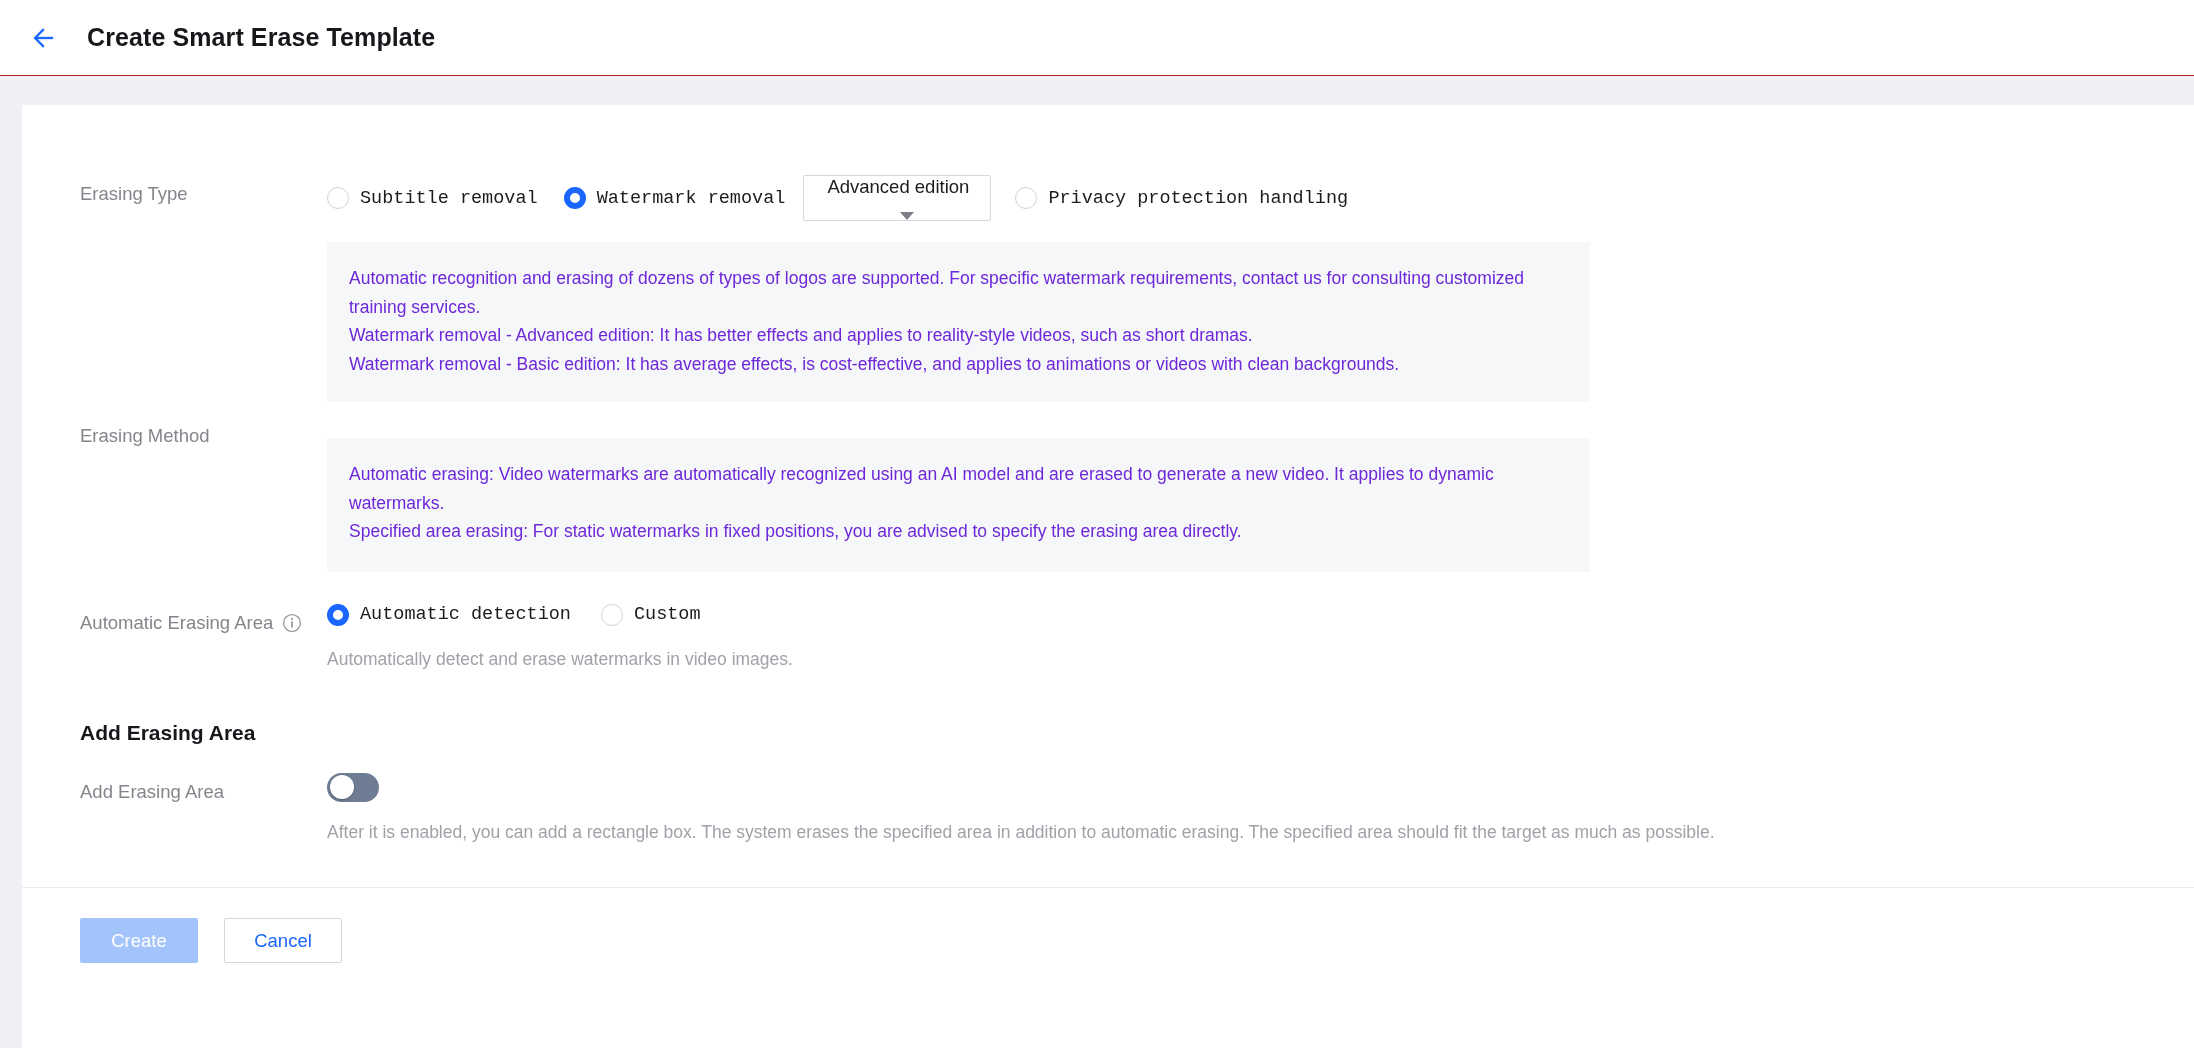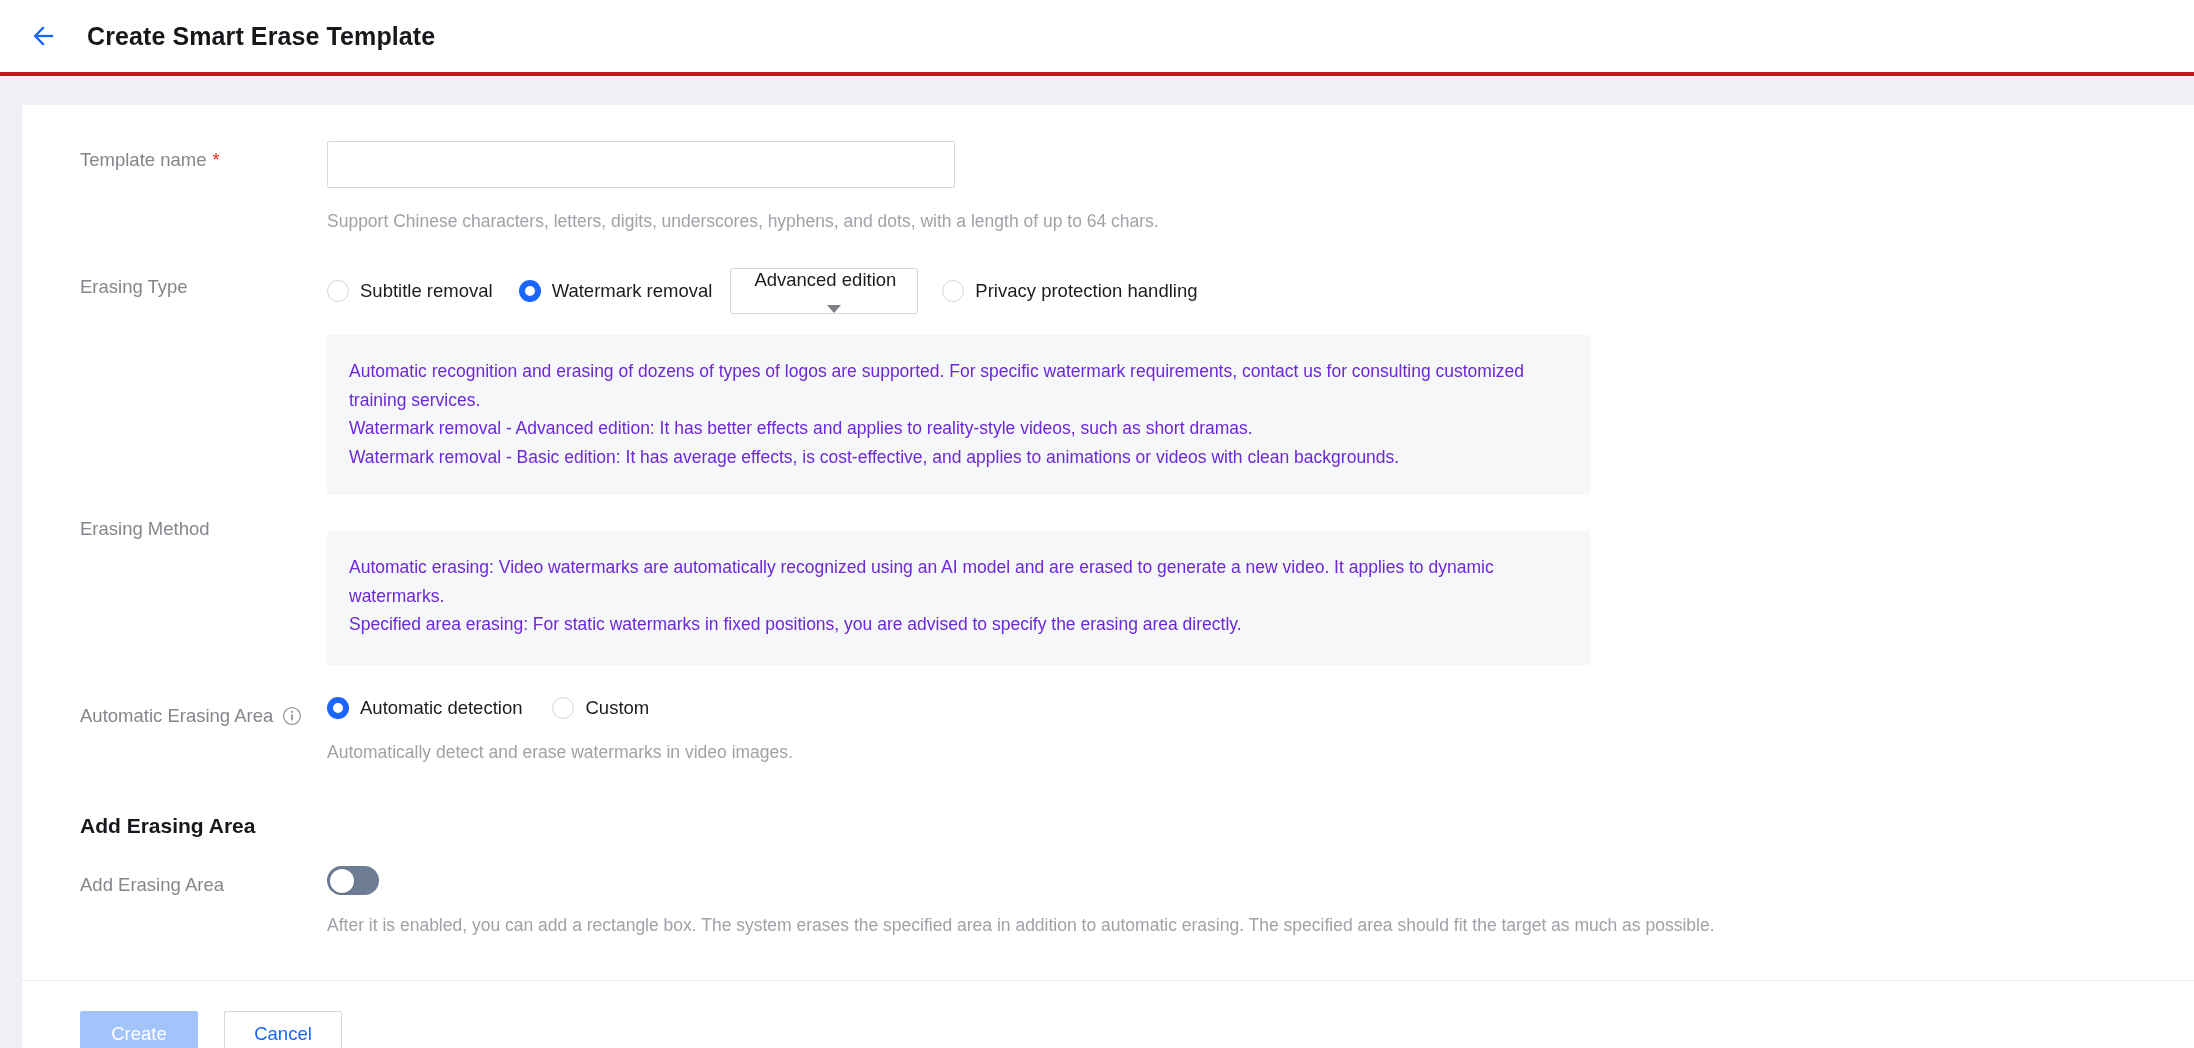--- a/index.html
+++ b/index.html
@@ -11,21 +11,21 @@
   }
   .page { width: 2194px; height: 1048px; position: relative; overflow: hidden; background:#ffffff; }
 
   
   .header {
     height: 76px;
     background: #ffffff;
     display: flex;
     align-items: center;
     padding-left: 26px;
-    border-bottom: 4px solid #b91c1c;
+    border-bottom: 1px solid #b91c1c;
   }
   .back-btn {
     width: 34px; height: 34px;
     display: flex; align-items: center; justify-content: center;
     cursor: pointer;
     flex: none;
   }
   .back-btn svg { display:block; }
   .page-title {
     font-size: 25px;
@@ -99,20 +99,21 @@
   }
   .radio-dot.on {
     border: 6.2px solid #1a66ff;
     background: #fff;
   }
   .radio-label {
     font-size: 18.5px;
     color: #1a1c20;
     margin-left: 11px;
     white-space: nowrap;
+    font-family: Liberation Mono, monospace;
   }
 
   
   .select-box {
     display: inline-flex;
     align-items: center;
     justify-content: space-between;
     height: 46px;
     min-width: 188px;
     border: 1px solid #d6d8dd;
@@ -217,30 +218,20 @@
     </div>
     <div class="page-title">Create Smart Erase Template</div>
   </div>
 
   <div class="gap-strip"></div>
 
   <div class="card-wrap">
     <div class="card">
       <div class="form">
 
-        <div class="row">
-          <div class="row-label">
-            <span>Template name</span>
-            <span class="req-star">*</span>
-          </div>
-          <div class="row-field">
-            <input class="text-input" type="text" value="" style="">
-            <div class="helper">Support Chinese characters, letters, digits, underscores, hyphens, and dots, with a length of up to 64 chars.</div>
-          </div>
-        </div>
 
         <div class="row" style="margin-top:34px">
           <div class="row-label">Erasing Type</div>
           <div class="row-field">
             <div class="radio-group">
 
               <label class="radio-item">
                 <span class="radio-dot"></span>
                 <span class="radio-label">Subtitle removal</span>
               </label>

